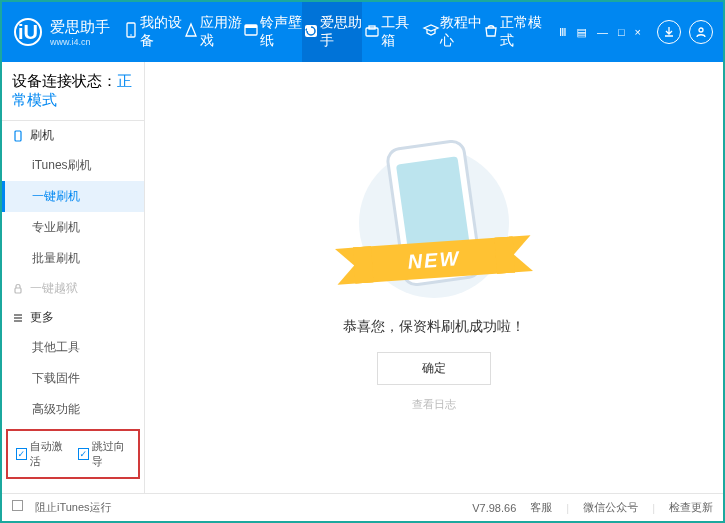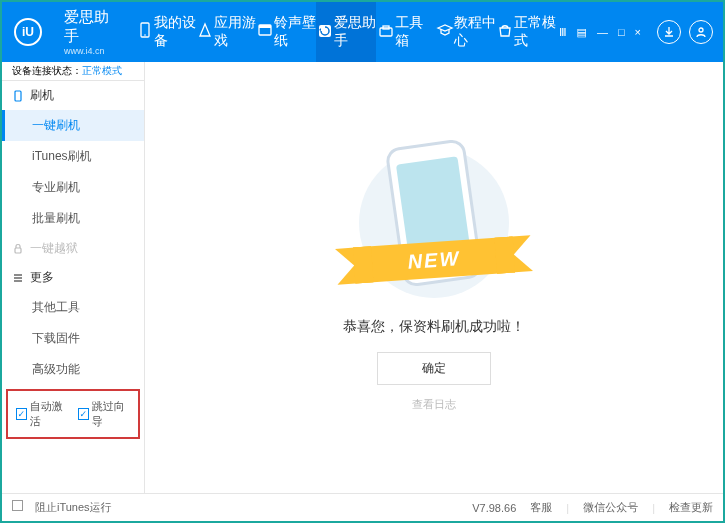--- a/index.html
+++ b/index.html
@@ -1,32 +1,32 @@
 <!DOCTYPE html>
 <html><head>
 <meta charset="utf-8">
 <style>
 *{margin:0;padding:0;box-sizing:border-box;font-family:"Microsoft YaHei",sans-serif}
 body{background:#fff;width:725px;height:523px;border:2px solid #1ba89e;position:relative}
 .header{background:#0087f1;height:60px;display:flex;align-items:center;color:#fff}
 .logo-area{display:flex;align-items:center;padding:0 12px}
-.logo-icon{width:28px;height:28px;border:2px solid #fff;border-radius:50%;display:flex;align-items:center;justify-content:center;font-weight:bold;font-size:12px;margin-right:22px}
+.logo-icon{width:28px;height:28px;border:2px solid #fff;border-radius:50%;display:flex;align-items:center;justify-content:center;font-weight:bold;font-size:20px;margin-right:8px}
 .logo-text{font-size:15px;font-weight:500}
 .logo-url{font-size:9px;opacity:0.8}
 .nav-tabs{display:flex;height:100%;flex:1}
 .nav-tab{width:60px;display:flex;flex-direction:row;align-items:center;justify-content:center;cursor:pointer;font-size:14px}
 .nav-tab.active{background:#0073d8}
 .nav-icon{width:20px;height:20px;margin-bottom:3px;display:flex;align-items:center;justify-content:center}
 .header-right{margin-left:auto;display:flex;align-items:center;padding-right:10px;gap:8px}
 .win-btns{display:flex;gap:4px;font-size:11px;margin-right:5px;align-items:center}
 .win-btns span{cursor:pointer;padding:0 3px}
 .circ-btn{width:24px;height:24px;border:1.5px solid #fff;border-radius:50%;display:flex;align-items:center;justify-content:center;cursor:pointer}
 .body{display:flex;height:calc(100% - 60px - 28px)}
 .sidebar{width:143px;border-right:1px solid #e5e5e5;font-size:12px;overflow-y:auto}
-.status-bar{padding:2px 10px;font-size:10px;border-bottom:1px solid #e5e5e5}
+.status-bar{padding:10px 10px;font-size:15px;border-bottom:1px solid #e5e5e5}
 .status-val{color:#0087f1}
 .menu-section{padding:6px 10px;display:flex;align-items:center;color:#333;gap:6px}
 .menu-item{padding:7px 10px 7px 30px;color:#555;cursor:pointer}
 .menu-item.active{background:#e6f2fd;color:#0087f1;border-left:3px solid #0087f1;padding-left:27px}
 .menu-item.note{font-size:11px;color:#888;line-height:1.4}
 .checkbox-row{padding:8px;display:flex;gap:10px;border:2px solid #d13a3a;margin:4px}
 .cb{display:flex;align-items:center;gap:3px;font-size:11px;color:#555;cursor:pointer}
 .cb-box{width:12px;height:12px;border:1px solid #0087f1;display:flex;align-items:center;justify-content:center;color:#0087f1;font-size:9px}
 .main{flex:1;display:flex;flex-direction:column;align-items:center;justify-content:center}
 .phone-img{position:relative;width:180px;height:160px;margin-bottom:15px}
@@ -147,22 +147,22 @@
 
 <div class="body">
   <div class="sidebar">
     <div class="status-bar"><span>设备连接状态：</span><span class="status-val">正常模式</span></div>
     <div class="menu-section">
         <svg width="12" height="12" viewBox="0 0 12 12">
           <rect x="3" y="1" width="6" height="10" rx="1" fill="none" stroke="#0087f1" stroke-width="1.2"></rect>
         </svg>
         <span>刷机</span>
       </div>
+    <div class="menu-item">iTunes刷机</div>
     <div class="menu-item active">一键刷机</div>
-    <div class="menu-item">iTunes刷机</div>
     <div class="menu-item">专业刷机</div>
     <div class="menu-item">批量刷机</div>
     <div class="menu-section" style="color:#bbb">
         <svg width="12" height="12" viewBox="0 0 12 12">
           <rect x="3" y="5" width="6" height="5" rx="1" fill="none" stroke="#bbb" stroke-width="1.2"></rect>
           <path d="M4 5 L4 3 C4 1 8 1 8 3 L8 5" fill="none" stroke="#bbb" stroke-width="1.2"></path>
         </svg>
         <span>一键越狱</span>
       </div>
     <div class="menu-section">

